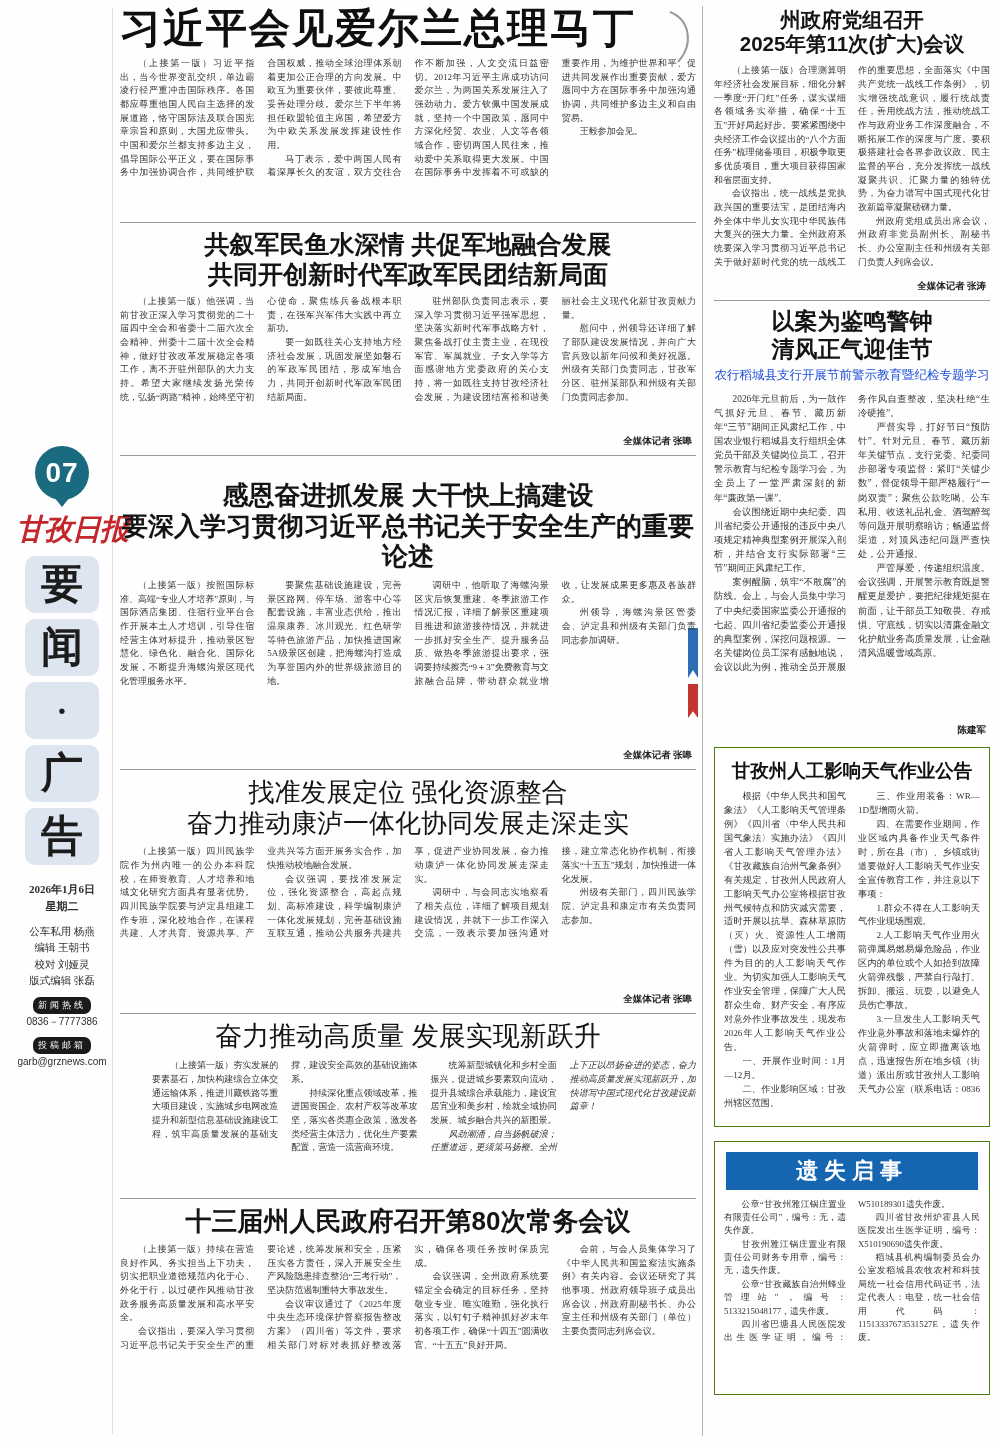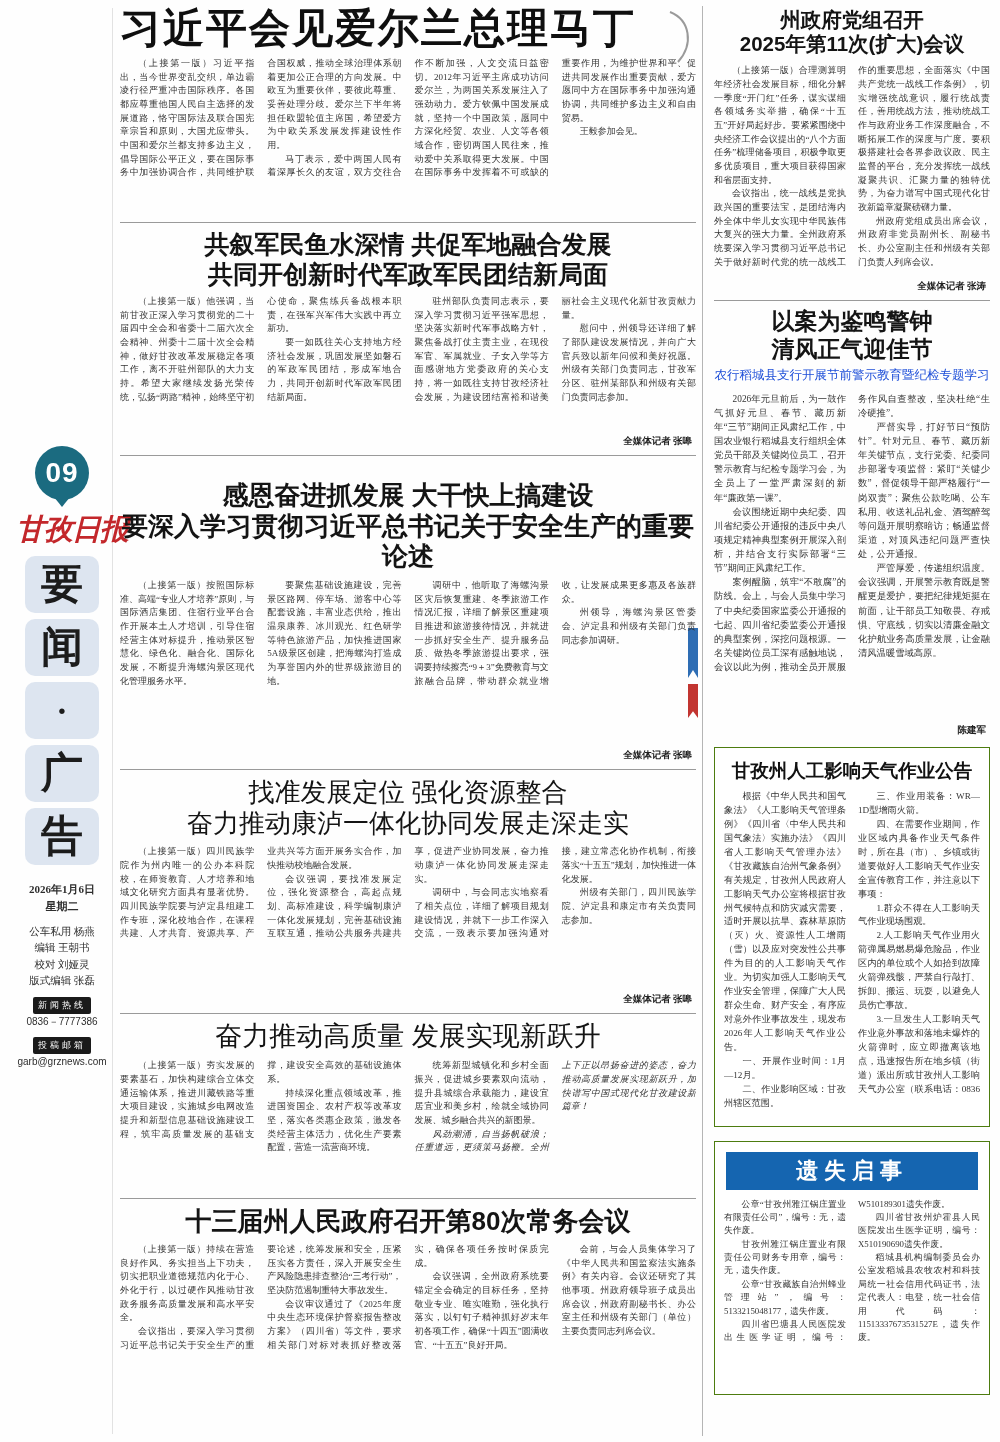--- a/index.html
+++ b/index.html
@@ -18,21 +18,21 @@
   .pin::after { content:""; position:absolute; left:50%; top:51px; transform:translateX(-50%);
          border-left:8px solid transparent; border-right:8px solid transparent; border-top:10px solid #1b6b80; }
   .masthead { margin-top:10px; color:#c3272b; font-weight:700; font-style:italic; font-size:29px;
          letter-spacing:-1px; white-space:nowrap; }
   .secbox { width:74px; height:57px; margin:6px auto 0; background:#dde5f0; border-radius:10px;
          font-size:42px; line-height:57px; font-weight:700; color:#1c1c1c; }
   .secbox.dot { font-size:34px; }
   .sb-date { margin-top:16px; font-size:11px; font-weight:700; line-height:1.5; }
   .sb-staff { margin-top:10px; font-size:10.5px; line-height:1.55; }
   .sb-badge { display:inline-block; margin-top:8px; background:#1a1a1a; color:#fff; font-size:9px;
-         padding:2px 5px; letter-spacing:3px; border-radius:2px; font-family:Liberation Sans, sans-serif; }
+         padding:2px 5px; letter-spacing:3px; border-radius:7px; font-family:Liberation Sans, sans-serif; }
   .sb-contact { font-size:10px; line-height:1.5; font-family:"Liberation Sans",sans-serif; }
 
   
   .main { position:absolute; left:120px; top:6px; width:576px; }
   .right { position:absolute; left:714px; top:8px; width:276px; }
 
   h1.mainhead { font-family:"Liberation Sans","DejaVu Sans",sans-serif; font-weight:800; font-size:41px;
          letter-spacing:2px; color:#0f0f0f; line-height:1.1; }
   .flourish { position:absolute; left:668px; top:10px; }
   h2.arthead { font-family:"Liberation Sans","DejaVu Sans",sans-serif; color:#141414; text-align:center; line-height:1.18; }
@@ -51,21 +51,21 @@
   .cols-4 { column-count:4; column-gap:13px; }
   .cols-2 { column-count:2; column-gap:12px; }
   .byline { text-align:right; font-size:9.5px; font-weight:700; color:#222; padding:2px 4px 0 0; }
   .sep { border:none; border-top:1px solid #9a9a9a; margin:7px 0; }
 
   article { position:relative; }
   .a1-body { height:158px; margin-top:6px; }
   .a2-body { height:138px; margin-top:6px; }
   .a3-body { height:168px; margin-top:7px; }
   .a4-body { height:146px; margin-top:7px; }
-  .a5-body { height:132px; margin-top:6px; }
+  .a5-body { height:132px; margin-top:6px;margin-left:32px; }
   .a6-body { height:222px; margin-top:6px; }
   .ra1-body { height:214px; margin-top:8px; }
   .ra2-body { height:330px; margin-top:8px; font-size:9.3px; }
 
   
   .ribbon { position:absolute; width:10px; }
   .ribbon-blue { left:688px; top:628px; height:50px; background:#2e6db4;
          clip-path:polygon(0 0,100% 0,100% 100%,50% 84%,0 100%); }
   .ribbon-red { left:688px; top:684px; height:34px; background:#c23531;
          clip-path:polygon(0 0,100% 0,100% 100%,50% 80%,0 100%); }
@@ -87,21 +87,21 @@
   <div class="vrule vrule-sidebar"></div>
   <div class="vrule vrule-main"></div>
   <div class="ribbon ribbon-blue"></div>
   <div class="ribbon ribbon-red"></div>
 
   <svg class="flourish" width="28" height="54" viewBox="0 0 28 54">
     <path d="M2 2 C 22 10, 26 34, 10 52" fill="none" stroke="#9a9a9a" stroke-width="2"></path>
   </svg>
 
   <aside class="sidebar">
-    <div class="pin"><span>09</span></div>
+    <div class="pin"><span>07</span></div>
     <div class="masthead">甘孜日报</div>
     <div class="secbox"><span>要</span></div>
     <div class="secbox"><span>闻</span></div>
     <div class="secbox dot"><span>·</span></div>
     <div class="secbox"><span>广</span></div>
     <div class="secbox"><span>告</span></div>
     <div class="sb-date">
       <div>2026年1月6日</div>
       <div>星期二</div>
     </div>

